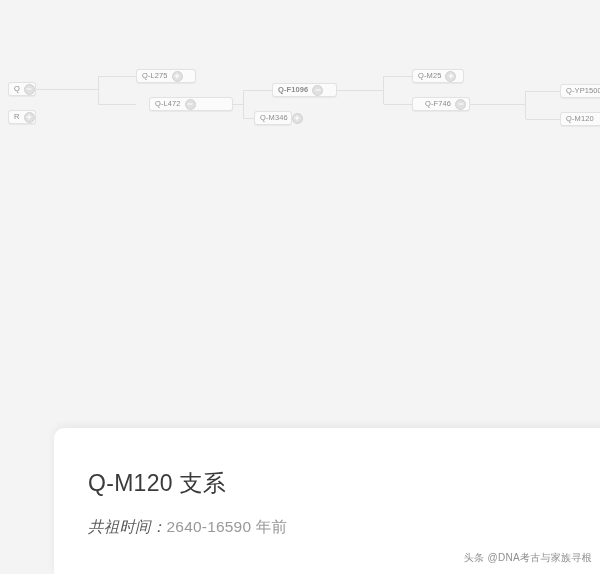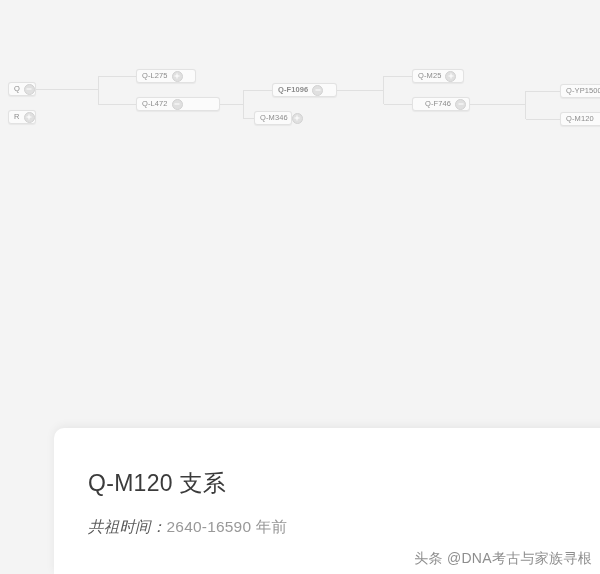--- a/index.html
+++ b/index.html
@@ -142,21 +142,21 @@
     height: 117px;
     background: #9a9a9a;
     border-radius: 2px;
   }
 
   
   #watermark {
     position: absolute;
     right: 8px;
     bottom: 6px;
-    font-size: 14px;
+    font-size: 10px;
     line-height: 20px;
     color: #6e6e6e;
     opacity: 0.78;
     letter-spacing: 0.3px;
     white-space: nowrap;
     pointer-events: none;
   }
 </style>
 </head>
 <body>
@@ -192,21 +192,21 @@
     <div class="node" style="left:8px; top:110px; width:28px;">
       <span class="node-label">R</span>
       <span class="node-toggle plus"></span>
     </div>
 
     <div class="node" style="left:136px; top:69px; width:60px;">
       <span class="node-label">Q-L275</span>
       <span class="node-toggle plus"></span>
     </div>
 
-    <div class="node" style="left:136px; top:97px; width:84px;">
+    <div class="node" style="left:149px; top:97px; width:84px;">
       <span class="node-label">Q-L472</span>
       <span class="node-toggle"></span>
     </div>
 
     <div class="node" style="left:272px; top:83px; width:65px;font-weight:bold;">
       <span class="node-label">Q-F1096</span>
       <span class="node-toggle"></span>
     </div>
 
     <div class="node" style="left:254px; top:111px; width:38px;">

